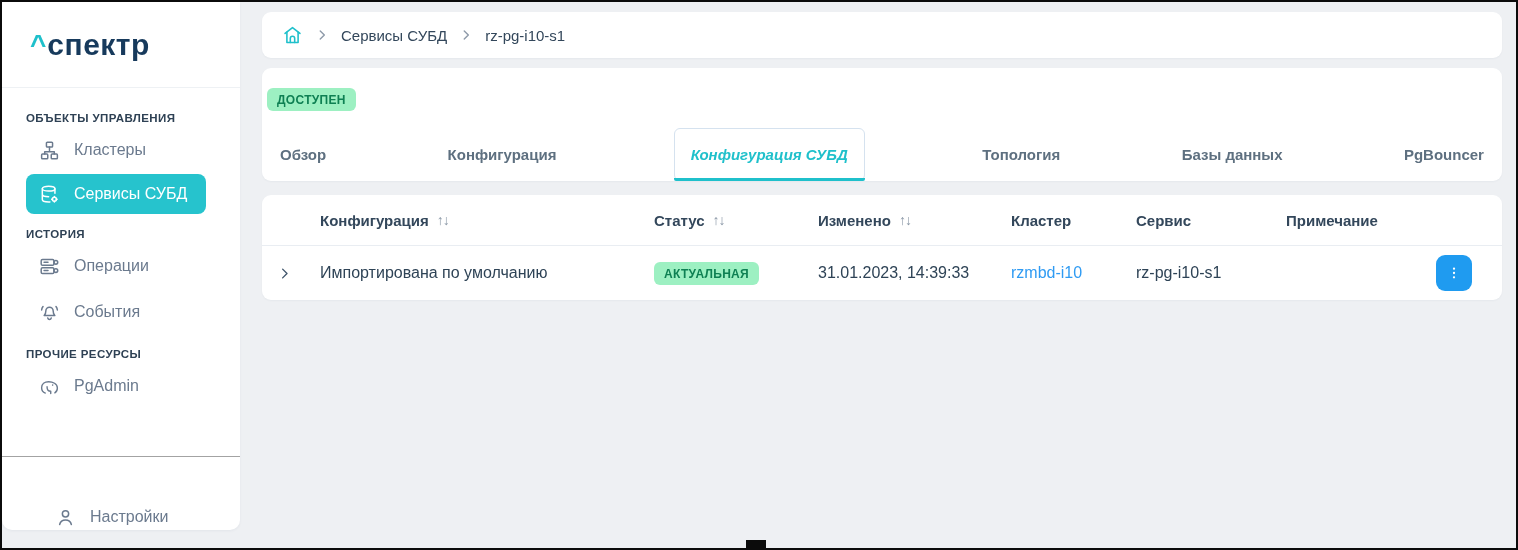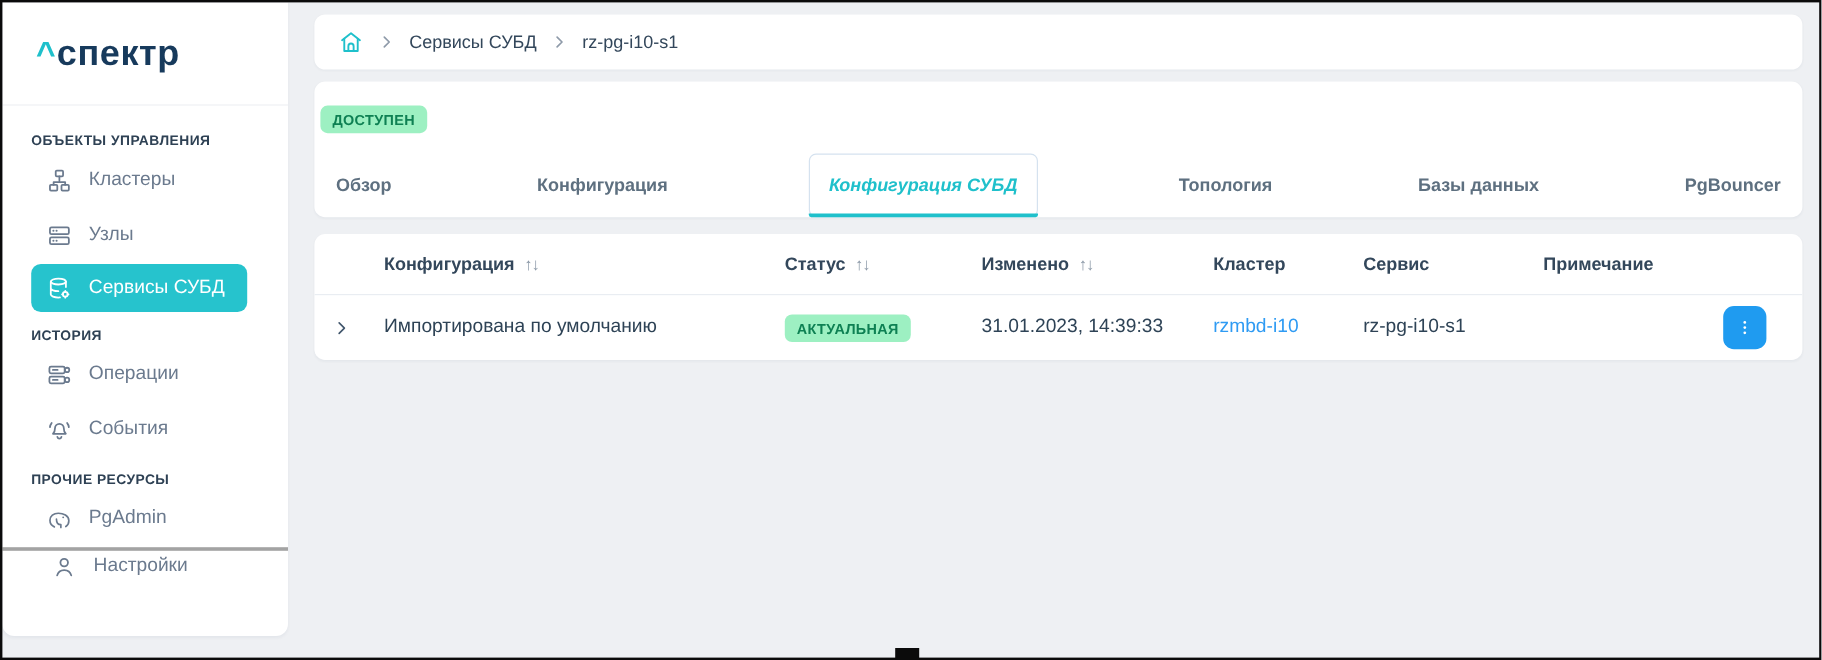--- a/index.html
+++ b/index.html
@@ -34,21 +34,21 @@
     display:flex; align-items:center; gap:14px;
     height:44px; padding-left:12px; margin:2px 0;
     color:#6b7a8e; font-size:16px; cursor:pointer; border-radius:8px;
   }
   .nav-item .nico { width:22px; height:22px; display:flex; align-items:center; justify-content:center; color:#6b7a8e; }
   .nav-item.active { background:#26c3cd; color:#ffffff; height:40px; width:180px; }
   .nav-item.active .nico { color:#ffffff; }
 
   .sidebar-bottom {
     position:absolute; left:0; right:0; bottom:0; height:74px;
-    border-top:3px solid #a3a3a3; display:flex; align-items:flex-start; padding-left:40px;
+    border-top:1px solid #a3a3a3; display:flex; align-items:flex-end; padding-left:52px;
   }
   .sidebar-bottom .nav-item { height:auto; padding-left:0; }
 
   
   .main { flex:1; padding:12px 16px 0 22px; display:flex; flex-direction:column; }
   .card { background:#ffffff; border-radius:9px; box-shadow:0 1px 2px rgba(20,40,70,.04); }
 
   .breadcrumb { height:46px; display:flex; align-items:center; padding:0 20px; gap:12px; margin-bottom:10px; }
   .breadcrumb .crumb { font-size:15px; color:#33475b; }
   .breadcrumb .sep { color:#8e9aa9; display:flex; align-items:center; }
@@ -113,30 +113,20 @@
           <svg width="21" height="21" viewBox="0 0 24 24" fill="none" stroke="currentColor" stroke-width="1.7" stroke-linecap="round" stroke-linejoin="round">
             <rect x="8.5" y="2.5" width="7" height="5.5" rx="1"></rect>
             <rect x="3" y="16" width="7" height="5.5" rx="1"></rect>
             <rect x="14" y="16" width="7" height="5.5" rx="1"></rect>
             <path d="M12 8v4M6.5 16v-2.5h11V16"></path>
           </svg>
         </span>
         <span>Кластеры</span>
       </div>
 
-      <div class="nav-item">
-        <span class="nico">
-          <svg width="21" height="21" viewBox="0 0 24 24" fill="none" stroke="currentColor" stroke-width="1.7" stroke-linecap="round" stroke-linejoin="round">
-            <rect x="3" y="4" width="18" height="6.5" rx="1.5"></rect>
-            <rect x="3" y="13.5" width="18" height="6.5" rx="1.5"></rect>
-            <path d="M6.3 7.2h.01M9.3 7.2h.01M6.3 16.7h.01M9.3 16.7h.01" stroke-width="2"></path>
-          </svg>
-        </span>
-        <span>Узлы</span>
-      </div>
 
       <div class="nav-item active">
         <span class="nico">
           <svg width="21" height="21" viewBox="0 0 24 24" fill="none" stroke="currentColor" stroke-width="1.7" stroke-linecap="round" stroke-linejoin="round">
             <ellipse cx="11" cy="5.3" rx="7.2" ry="2.8"></ellipse>
             <path d="M3.8 5.3v6.4c0 1.5 3.2 2.8 7.2 2.8M3.8 11.7v6c0 1.5 3.2 2.8 7.2 2.8.5 0 1-.02 1.5-.06"></path>
             <path d="M18.2 5.3v5.2"></path>
             <circle cx="17.6" cy="17.4" r="2.3"></circle>
             <path d="M17.6 14.2v1M17.6 19.6v1M14.5 17.4h1M19.7 17.4h1"></path>
           </svg>

